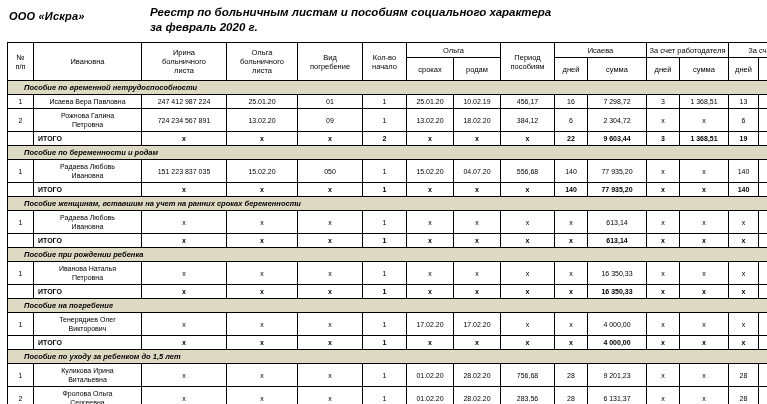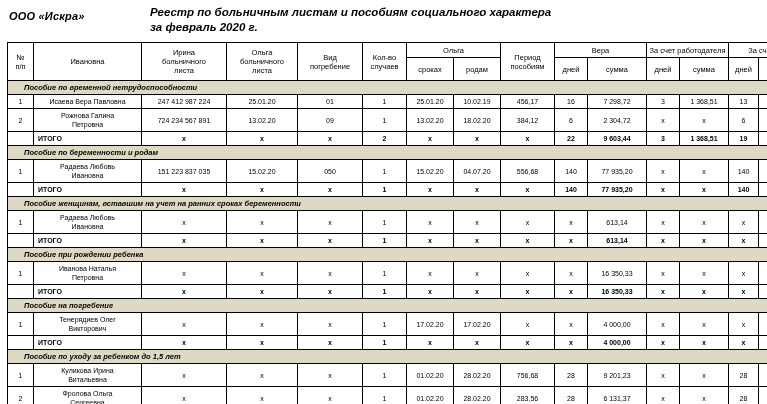--- a/index.html
+++ b/index.html
@@ -167,28 +167,28 @@
           <span>Ольга</span><br>
           <span>больничного</span><br>
           <span>листа</span>
         </th>
         <th rowspan="2">
           <span>Вид</span><br>
           <span>погребение</span>
         </th>
         <th rowspan="2">
           <span>Кол-во</span><br>
-          <span>случаев</span>
+          <span>начало</span>
         </th>
         <th colspan="2">Ольга</th>
         <th rowspan="2">
           <span>Период</span><br>
           <span>пособиям</span>
         </th>
-        <th colspan="2">Вера</th>
+        <th colspan="2">Исаева</th>
         <th colspan="2">За счет работодателя</th>
         <th colspan="2">За счет ФСС</th>
       </tr>
       <tr class="h2">
         <th>сроках</th>
         <th>родам</th>
         <th>дней</th>
         <th>сумма</th>
         <th>дней</th>
         <th>сумма</th>

